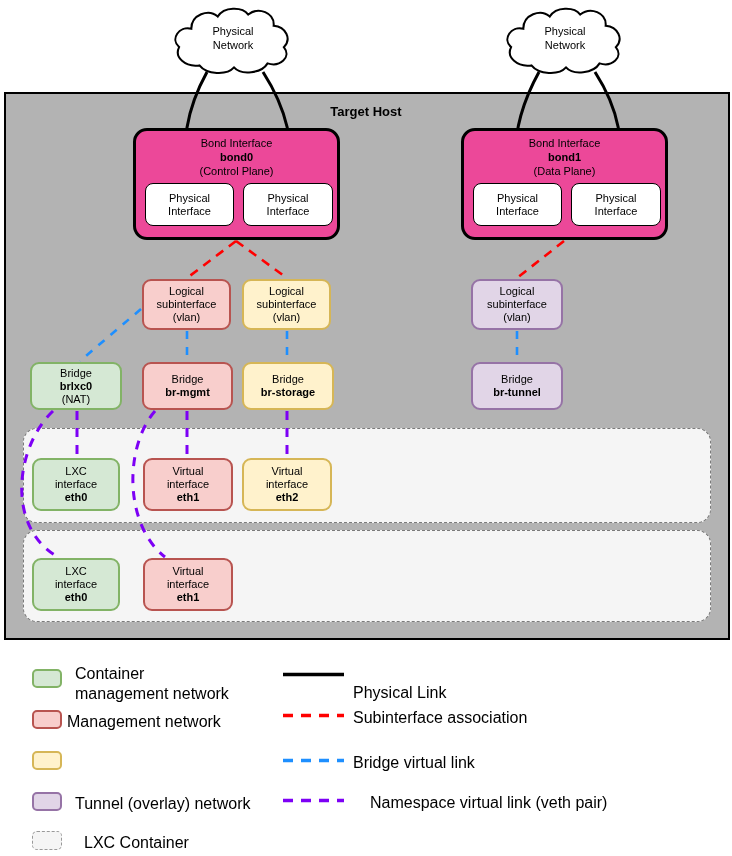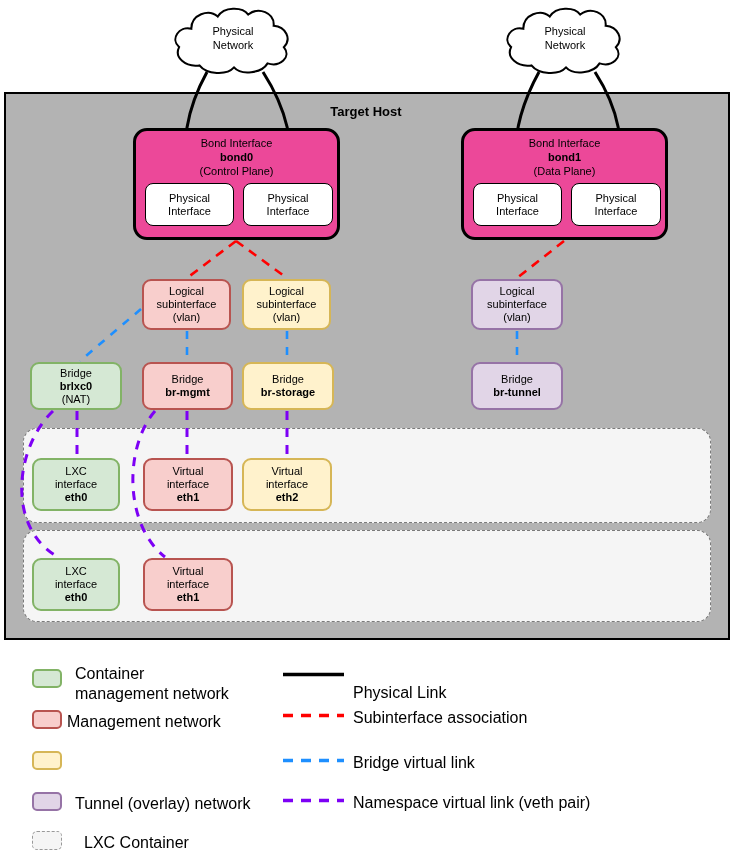--- a/index.html
+++ b/index.html
@@ -214,15 +214,15 @@
   <div class="abs legend-label" style="left:353px;top:708px;width:250px;">Subinterface association</div>
 
   <svg class="abs legend-line" style="left:282px;top:757px;" width="64" height="7">
     <line x1="1" y1="3.5" x2="62" y2="3.5" stroke="#1e8fff" stroke-width="3.5" stroke-dasharray="10,8"></line>
   </svg>
   <div class="abs legend-label" style="left:353px;top:753px;width:250px;">Bridge virtual link</div>
 
   <svg class="abs legend-line" style="left:282px;top:797px;" width="64" height="7">
     <line x1="1" y1="3.5" x2="62" y2="3.5" stroke="#7d00f5" stroke-width="3.5" stroke-dasharray="10,8"></line>
   </svg>
-  <div class="abs legend-label" style="left:353px;top:793px;width:280px;">Namespace virtual link (veth pair)</div>
+  <div class="abs legend-label" style="left:370px;top:793px;width:280px;">Namespace virtual link (veth pair)</div>
 
 </div>
 
 </body></html>

